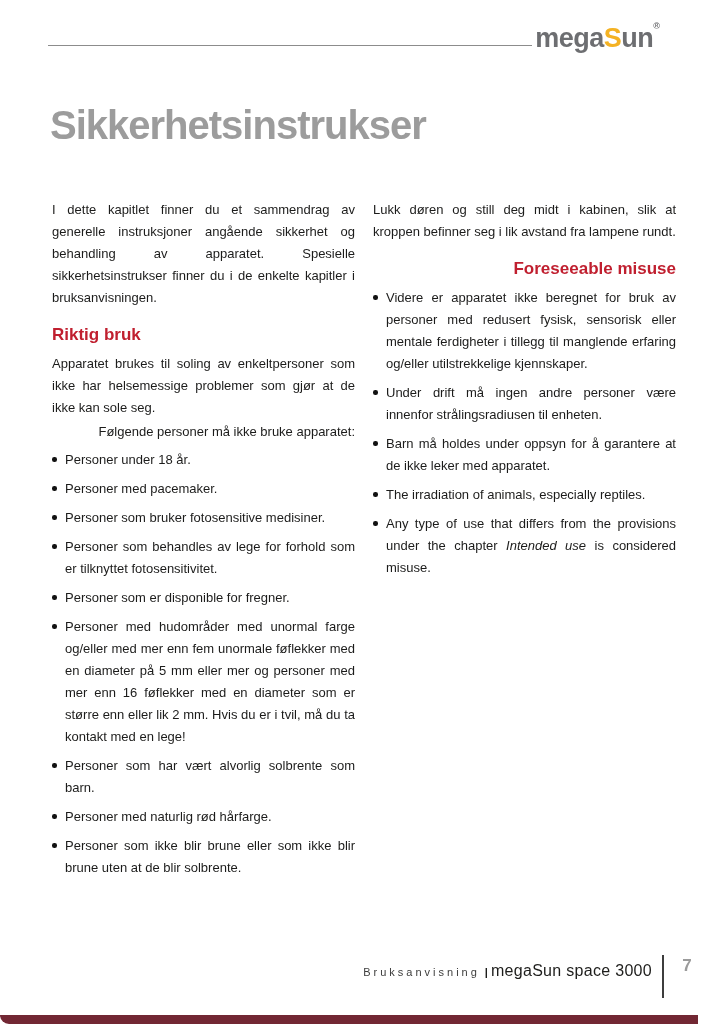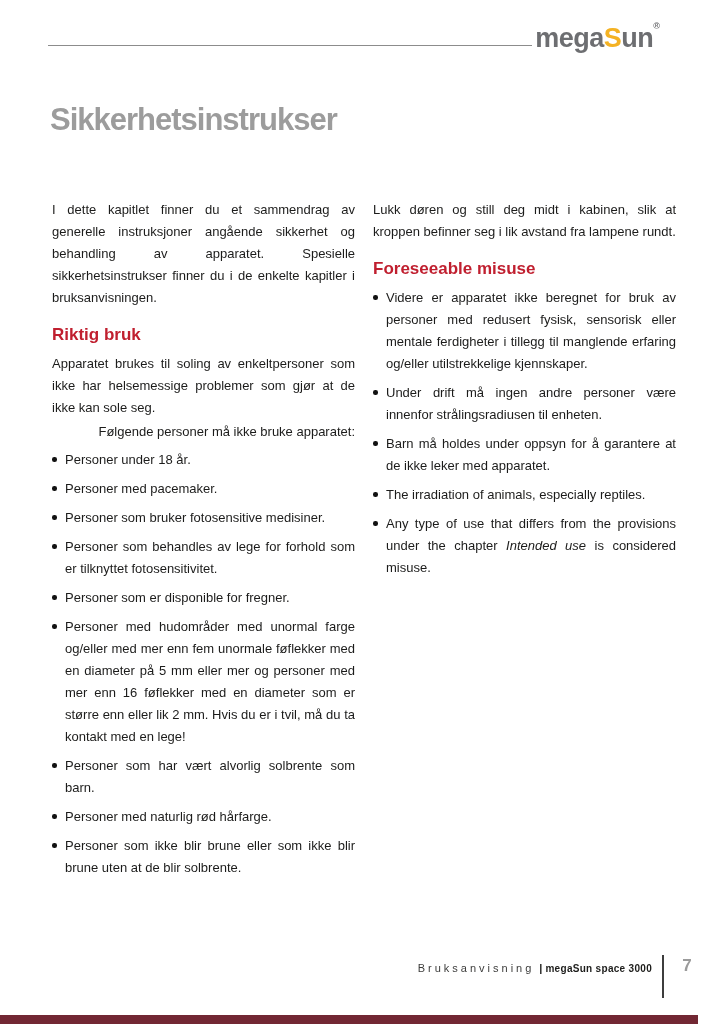--- a/index.html
+++ b/index.html
@@ -1,45 +1,45 @@
 <!DOCTYPE html>
 <html><head>
 <meta charset="utf-8">
 <style>
   html,body{margin:0;padding:0;background:#fff;}
   .page{position:relative;width:724px;height:1024px;background:#ffffff;overflow:hidden;
-        font-family:"Liberation Sans",sans-serif;color:#1c1c1b;}
+        font-family:"Liberation Sans",sans-serif;color:#1c1c1b;border-radius:9px;}
   
   .header{position:absolute;top:0;left:0;right:0;height:52px;display:flex;align-items:flex-end;
           padding:0 64px 0 48px;box-sizing:border-box;}
   .header-rule{flex:1;height:1.5px;background:#8c8c8c;margin-bottom:6px;}
   .logo{font-weight:bold;font-size:27px;line-height:1;letter-spacing:-0.5px;color:#6d6e71;
         margin-left:3px;white-space:nowrap;}
   .logo .accent{color:#f4b223;}
   .logo sup{font-size:9px;vertical-align:18px;letter-spacing:0;color:#6d6e71;}
   
-  .doc-title{position:absolute;top:103px;left:50px;font-size:31px;font-weight:bold;
+  .doc-title{position:absolute;top:103px;left:50px;font-size:40px;font-weight:bold;
              color:#9c9c9c;letter-spacing:-1px;line-height:1.1;margin:0;}
   
   .columns{position:absolute;top:199px;left:52px;width:624px;display:flex;gap:18px;}
   .col{width:303px;font-size:13px;line-height:22px;text-align:justify;}
   .col p{margin:0 0 16px 0;}
   .col p.tight{margin:0 0 2px 0;text-align:right;}
   h2.section-heading{font-size:17px;line-height:20px;font-weight:bold;color:#c01f2f;
                      margin:0 0 8px 0;text-align:left;}
   .bullet-list{margin-top:6px;}
   .bullet-item{position:relative;padding-left:13px;margin-bottom:7px;text-align:justify;}
   .bullet-dot{position:absolute;left:0;top:8px;width:4.5px;height:4.5px;border-radius:50%;
               background:#111;}
   
   .footer-text{position:absolute;top:962px;right:72px;font-size:11px;color:#3c3c3b;
                white-space:nowrap;}
   .footer-doclabel{letter-spacing:3px;padding-left:40px;}
   .footer-sep{font-weight:bold;margin:0 3px 0 5px;color:#1d1d1b;}
-  .footer-product{font-weight:bold;font-size:10px;color:#1d1d1b;letter-spacing:0.3px;}
+  .footer-product{font-weight:normal;font-size:16px;color:#1d1d1b;letter-spacing:0.3px;}
   .footer-divider{position:absolute;left:662px;top:955px;width:1.5px;height:43px;background:#3d3d3d;}
   .page-number{position:absolute;left:674px;top:956px;width:26px;text-align:center;
                font-size:17px;font-weight:bold;color:#9b9b9b;}
   
   .bottom-bar{position:absolute;left:0;bottom:0;width:698px;height:9px;background:#722733;}
 </style>
 </head>
 <body>
 
 <div class="page">
@@ -66,21 +66,21 @@
           <div class="bullet-item"><span class="bullet-dot"></span><span><span>Personer som er disponible for fregner.</span></span></div>
           <div class="bullet-item"><span class="bullet-dot"></span><span><span>Personer med hudområder med unormal farge og/eller med mer enn fem unormale føflekker med en diameter på 5 mm eller mer og personer med mer enn 16 føflekker med en diameter som er større enn eller lik 2 mm. Hvis du er i tvil, må du ta kontakt med en lege!</span></span></div>
           <div class="bullet-item"><span class="bullet-dot"></span><span><span>Personer som har vært alvorlig solbrente som barn.</span></span></div>
           <div class="bullet-item"><span class="bullet-dot"></span><span><span>Personer med naturlig rød hårfarge.</span></span></div>
           <div class="bullet-item"><span class="bullet-dot"></span><span><span>Personer som ikke blir brune eller som ikke blir brune uten at de blir solbrente.</span></span></div>
         </div>
     </div>
 
     <div class="col">
       <p>Lukk døren og still deg midt i kabinen, slik at kroppen befinner seg i lik avstand fra lampene rundt.</p>
-      <h2 class="section-heading" style="margin-top:14px;">Foreseeable misuse</h2>
+      <h2 class="section-heading" style="margin-top:14px;text-align:right;">Foreseeable misuse</h2>
       <div class="bullet-list" style="margin-top:2px;">
           <div class="bullet-item"><span class="bullet-dot"></span><span><span>Videre er apparatet ikke beregnet for bruk av personer med redusert fysisk, sensorisk eller mentale ferdigheter i tillegg til manglende erfaring og/eller utilstrekkelige kjennskaper.</span></span></div>
           <div class="bullet-item"><span class="bullet-dot"></span><span><span>Under drift må ingen andre personer være innenfor strålingsradiusen til enheten.</span></span></div>
           <div class="bullet-item"><span class="bullet-dot"></span><span><span>Barn må holdes under oppsyn for å garantere at de ikke leker med apparatet.</span></span></div>
           <div class="bullet-item"><span class="bullet-dot"></span><span><span>The irradiation of animals, especially reptiles.</span></span></div>
           <div class="bullet-item"><span class="bullet-dot"></span><span><span>Any type of use that differs from the provisions under the chapter </span><span style="font-style: italic;">Intended use</span><span> is considered misuse.</span></span></div>
         </div>
     </div>
 
   </div>

